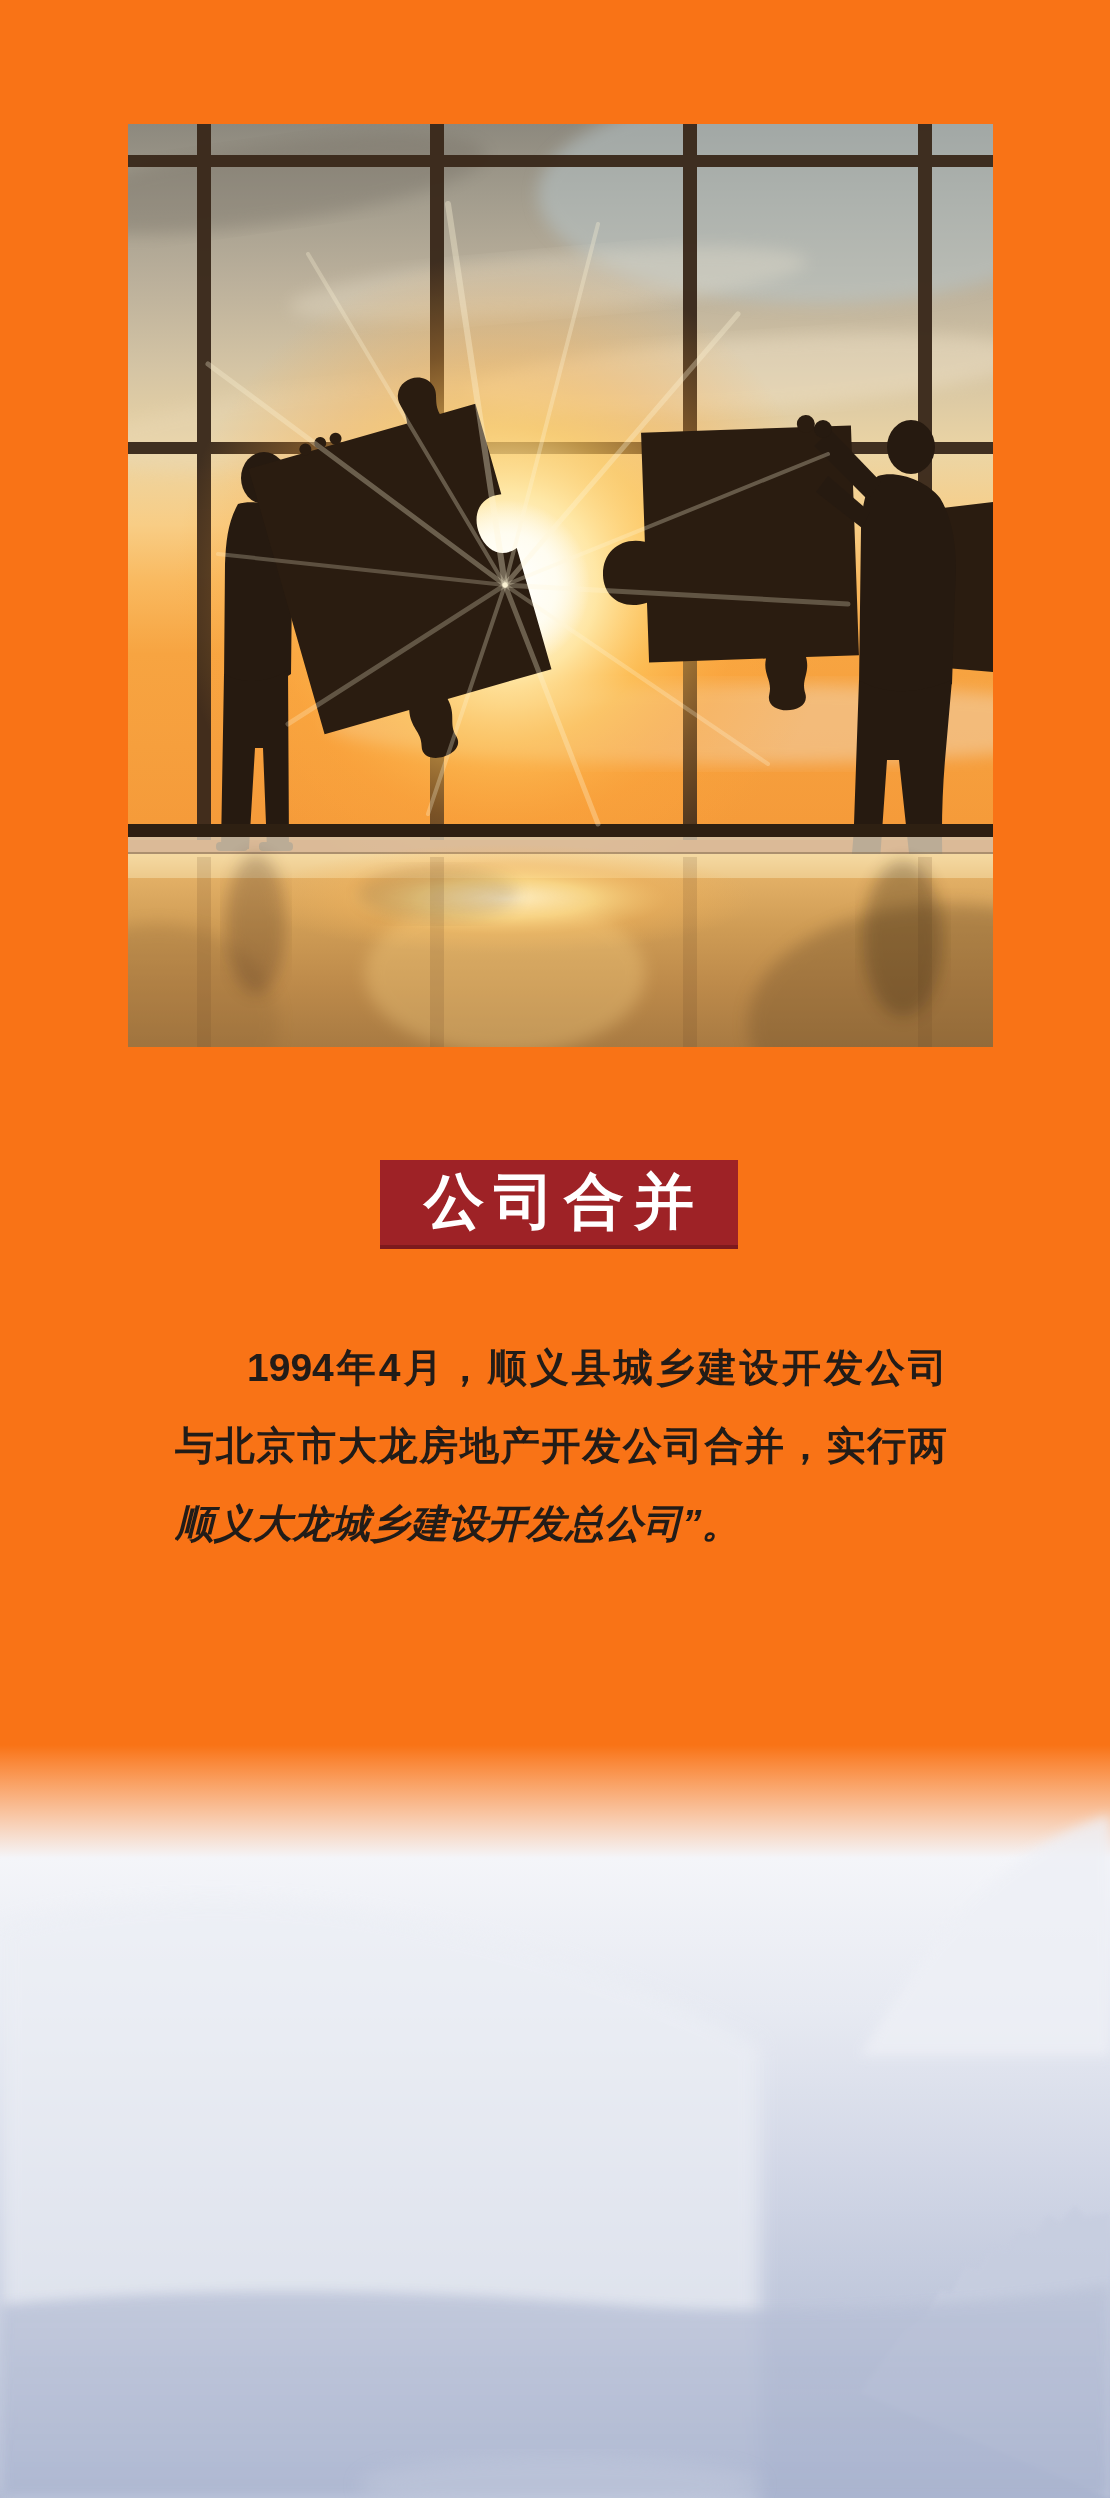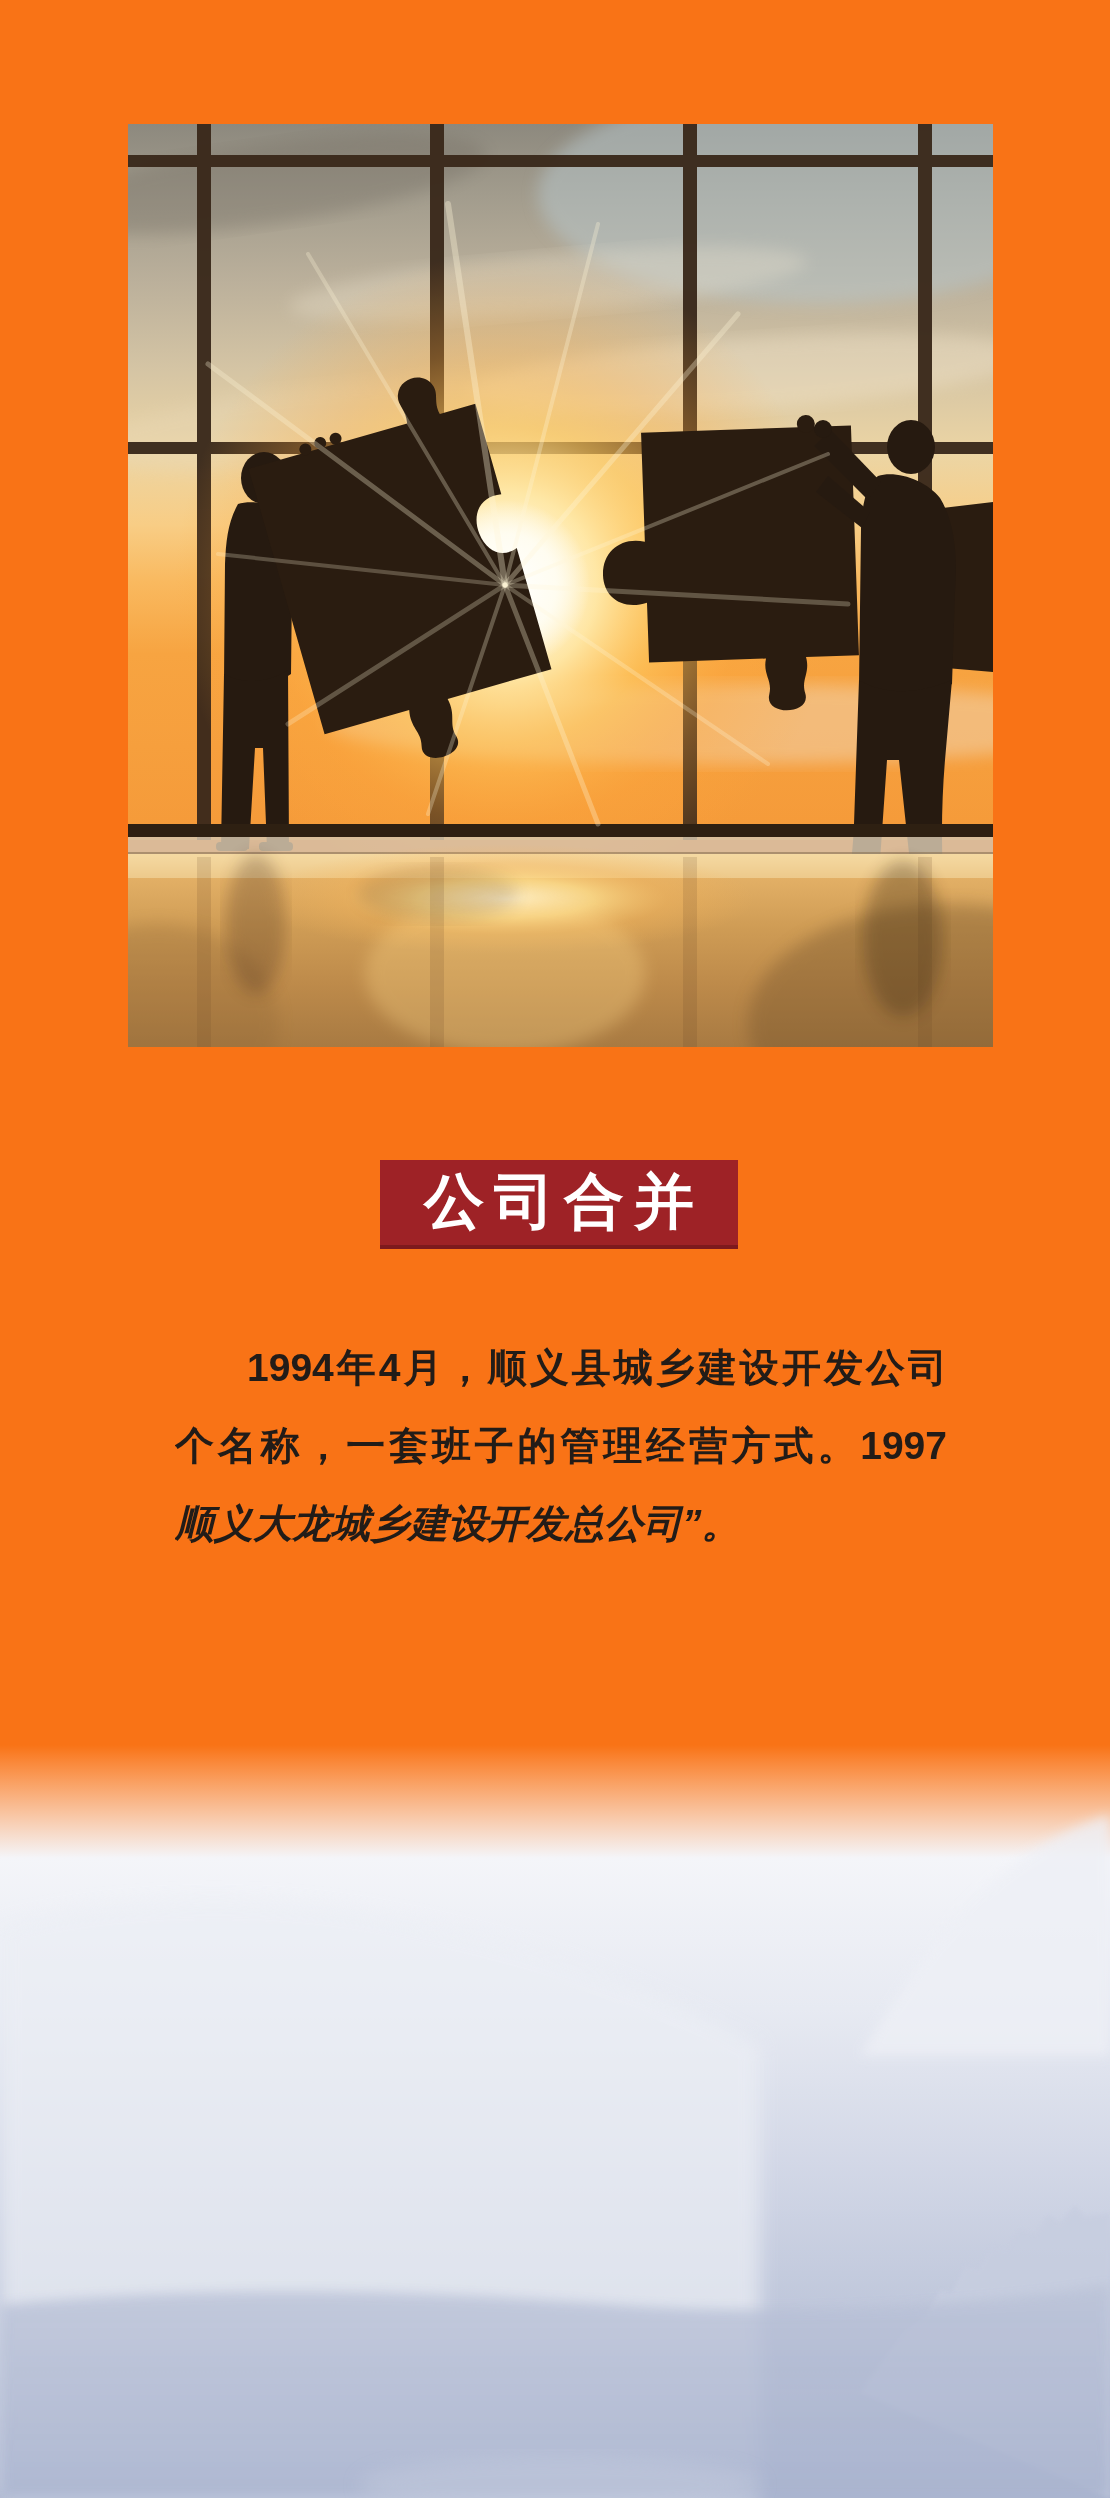--- a/index.html
+++ b/index.html
@@ -212,21 +212,21 @@
       </g>
     </svg>
   </div>
 
   <div id="banner">
     <span class="title">公司合并</span>
   </div>
 
   <div id="paragraph">
     <div class="para-line first">1994年4月，顺义县城乡建设开发公司</div>
-    <div class="para-line">个名称，一套班子的管理经营方式。1997</div>
+    <div class="para-line">与北京市大龙房地产开发公司合并，实行两</div>
     <div class="para-line last">顺义大龙城乡建设开发总公司”。</div>
   </div>
 
   <div id="mist">
     <svg viewBox="0 0 1110 753" preserveAspectRatio="none">
       <defs>
         <linearGradient id="fogGrad" x1="0" y1="0" x2="0" y2="1">
           <stop offset="0" stop-color="#ffffff" stop-opacity="0"></stop>
           <stop offset="0.15" stop-color="#f4f5f9"></stop>
           <stop offset="0.35" stop-color="#e7eaf2"></stop>

